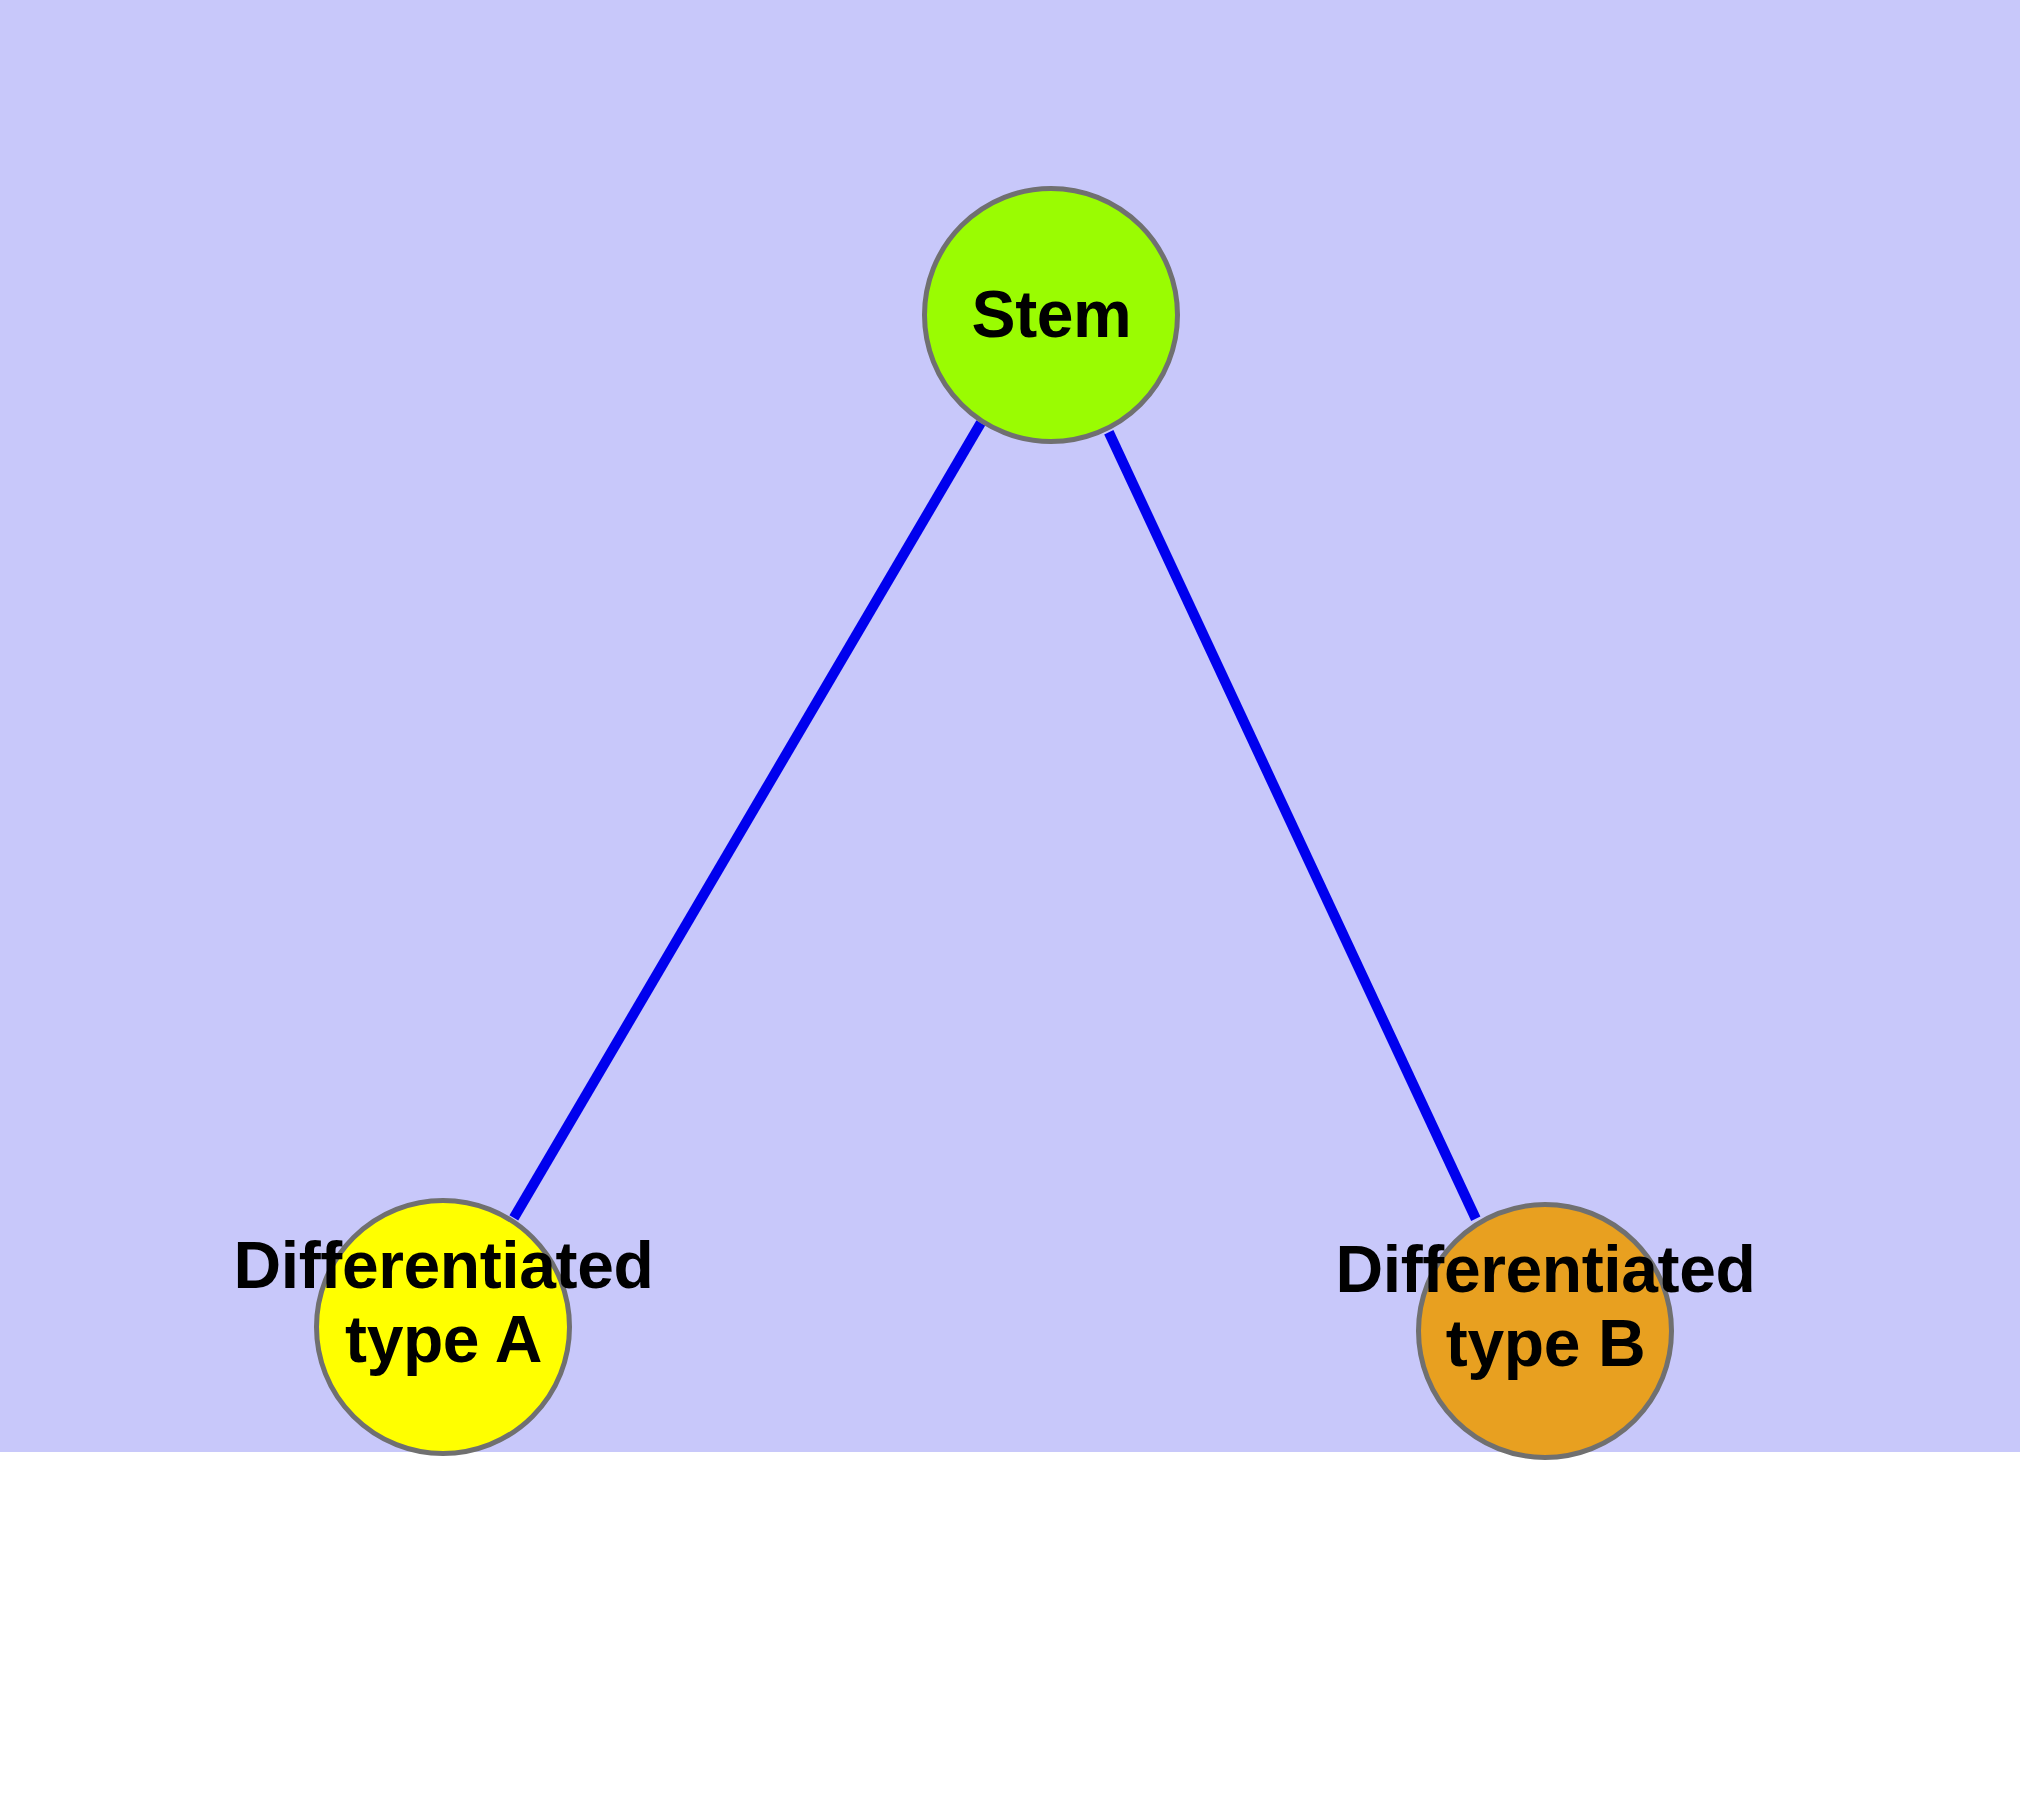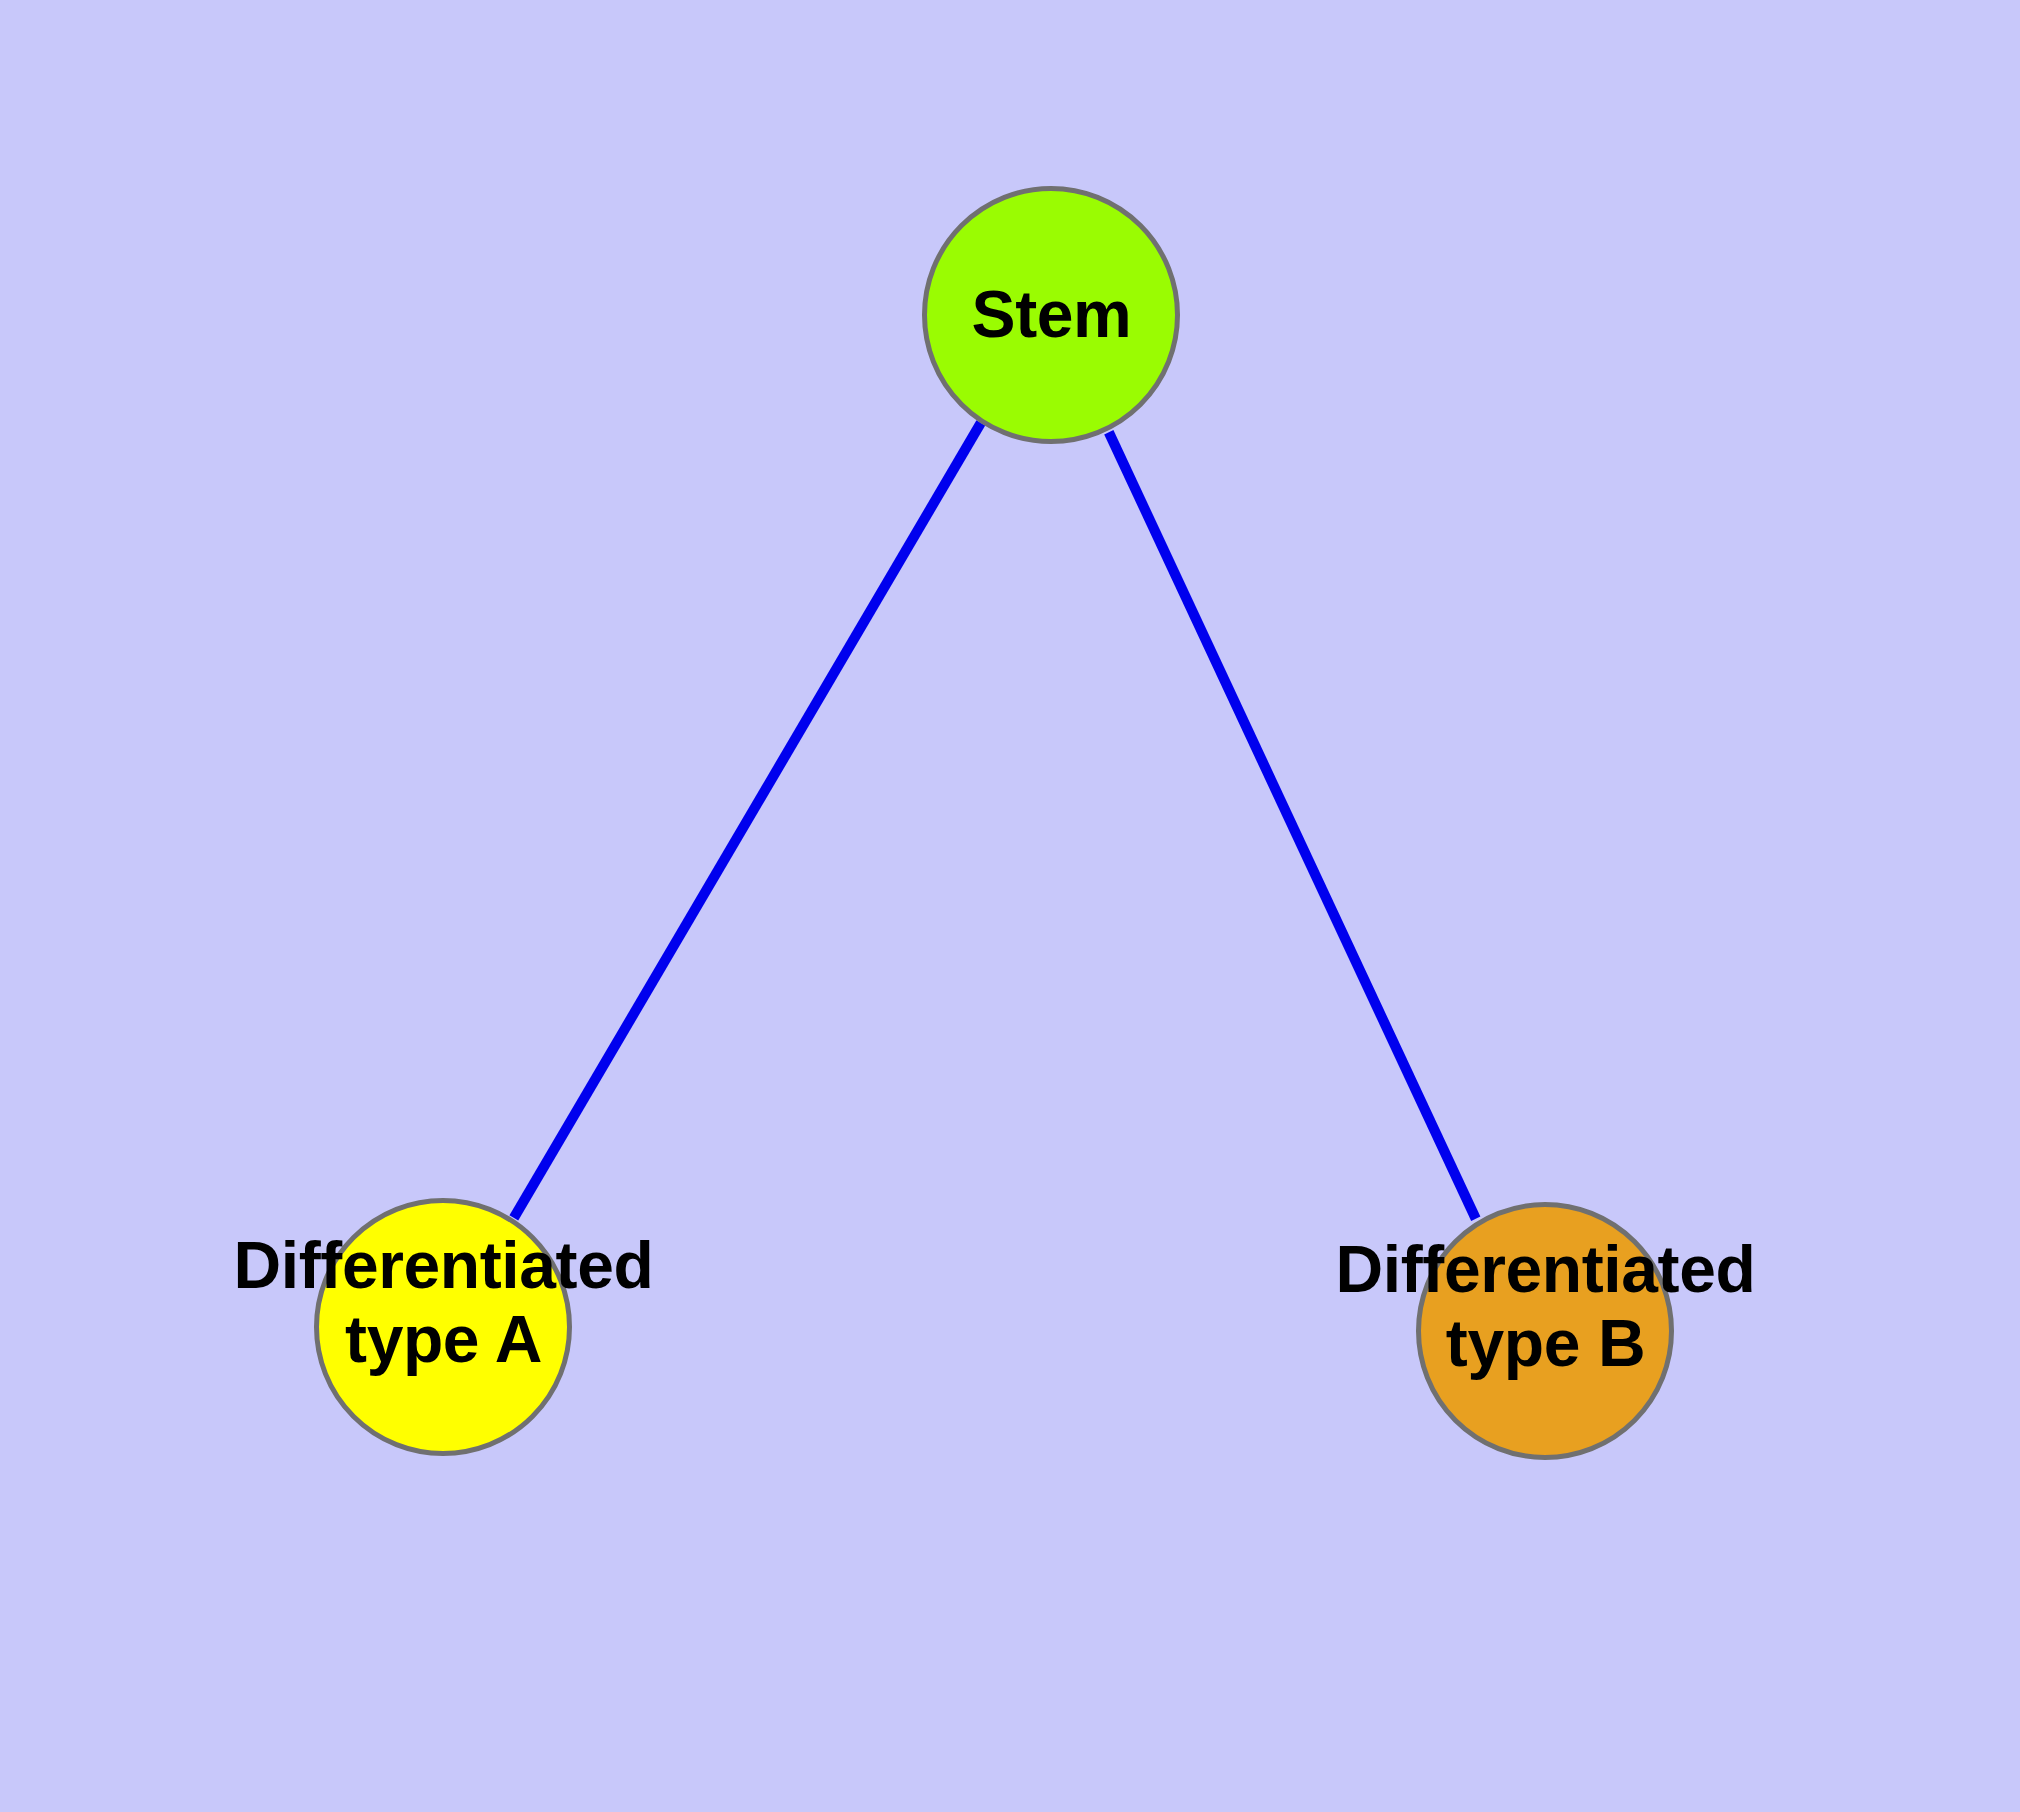--- a/index.html
+++ b/index.html
@@ -38,21 +38,21 @@
     font-weight: bold;
     line-height: 1.12;
     white-space: pre;
     letter-spacing: -0.4px;
     pointer-events: none;
   }
 </style>
 </head>
 <body style="width: 2021px; height: 1812px;">
 
-<div id="graph-canvas" style="width: 2021px; height: 1812px; background: rgb(200, 200, 250);">
+<div id="graph-canvas" style="width: 2021px; height: 1452px; background: rgb(200, 200, 250);">
 
   <svg id="edge-layer" viewBox="0 0 2384 2138" xmlns="http://www.w3.org/2000/svg">
     <line id="edge-0" stroke="#0000ee" stroke-width="12" stroke-linecap="butt" x1="1157" y1="499" x2="606" y2="1437"></line>
     <line id="edge-1" stroke="#0000ee" stroke-width="12" stroke-linecap="butt" x1="1308" y1="510" x2="1741" y2="1438"></line>
   </svg>
 
   <div id="node-0" class="graph-node" style="left: 922px; top: 186px; width: 258px; height: 258px; background: rgb(154, 252, 2); border: 5.1px solid rgb(112, 112, 112);"></div>
   <div id="node-1" class="graph-node" style="left: 314px; top: 1198px; width: 258px; height: 258px; background: rgb(255, 255, 0); border: 5.1px solid rgb(112, 112, 112);"></div>
   <div id="node-2" class="graph-node" style="left: 1416px; top: 1202px; width: 258px; height: 258px; background: rgb(232, 160, 32); border: 5.1px solid rgb(112, 112, 112);"></div>
 

